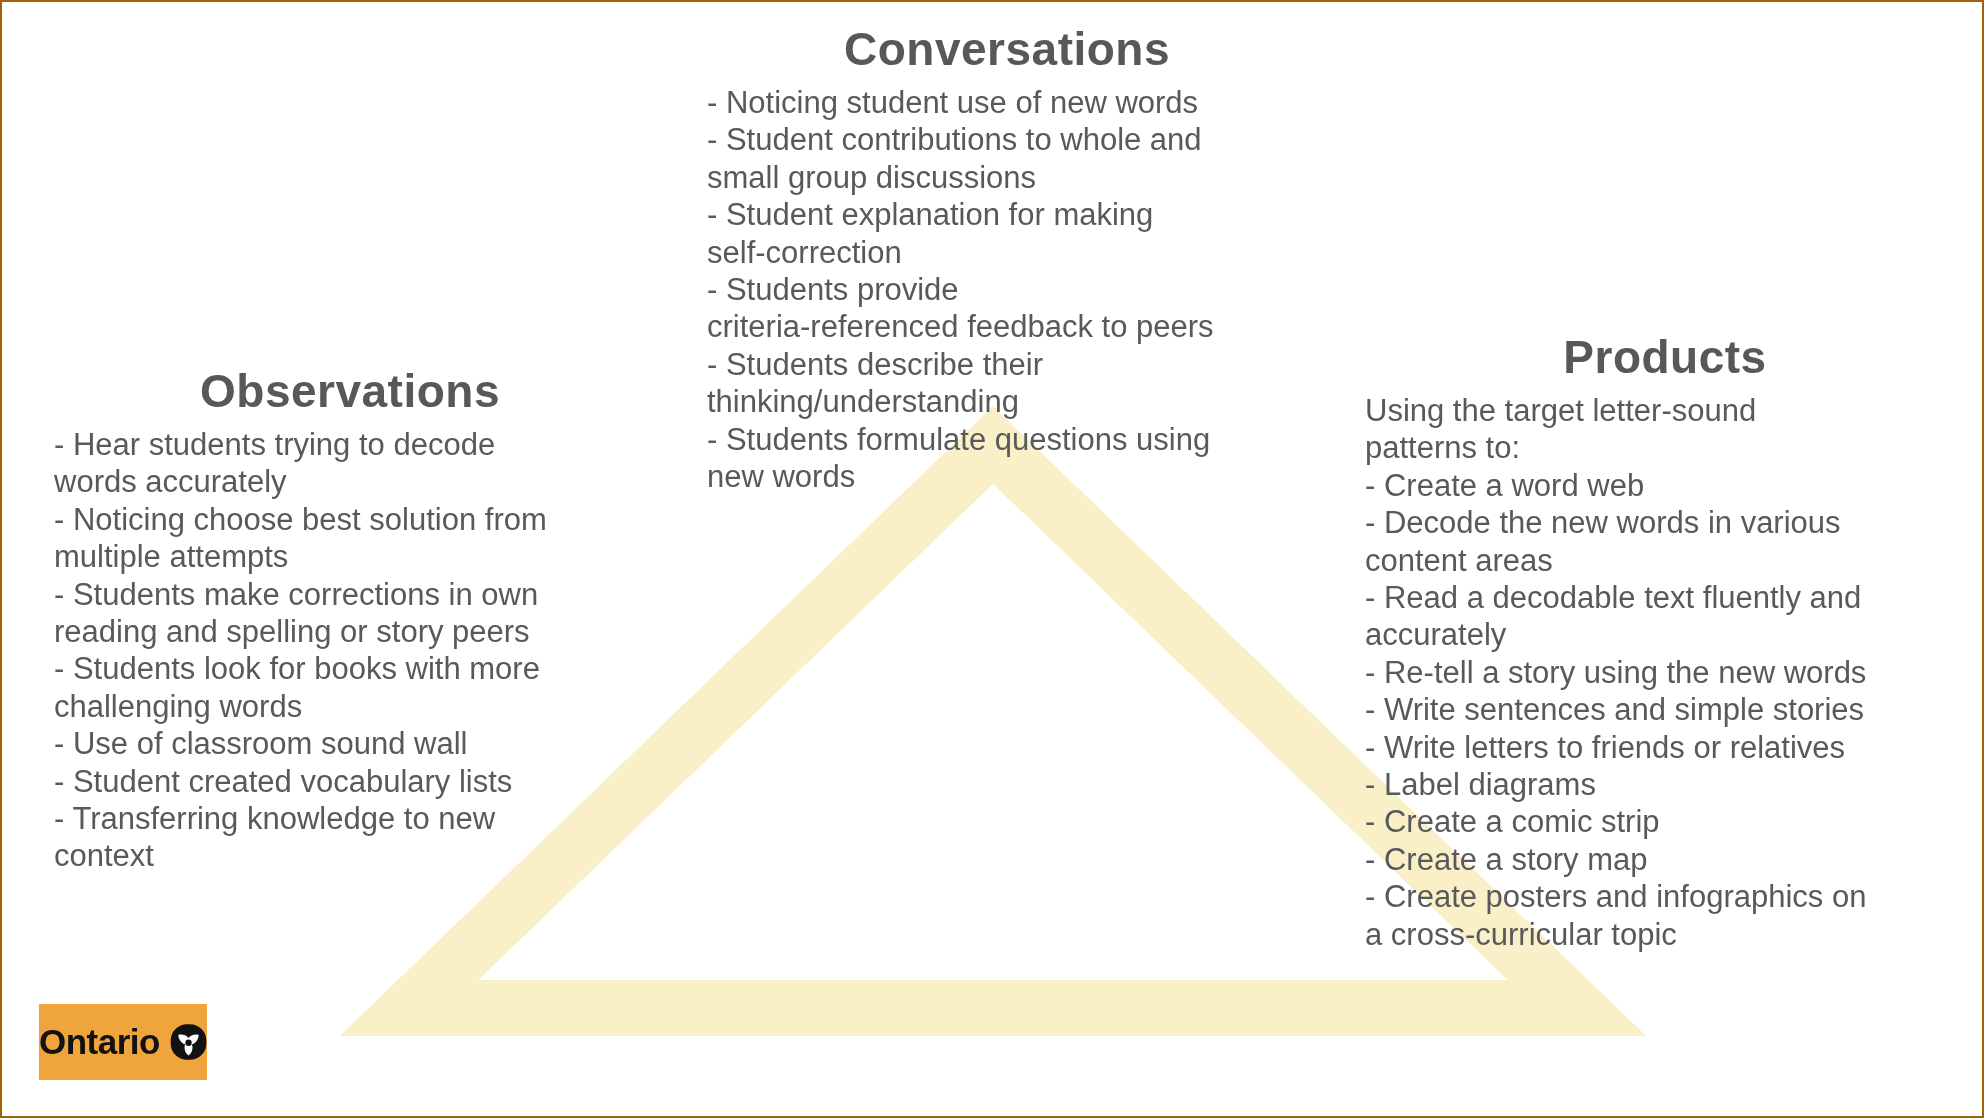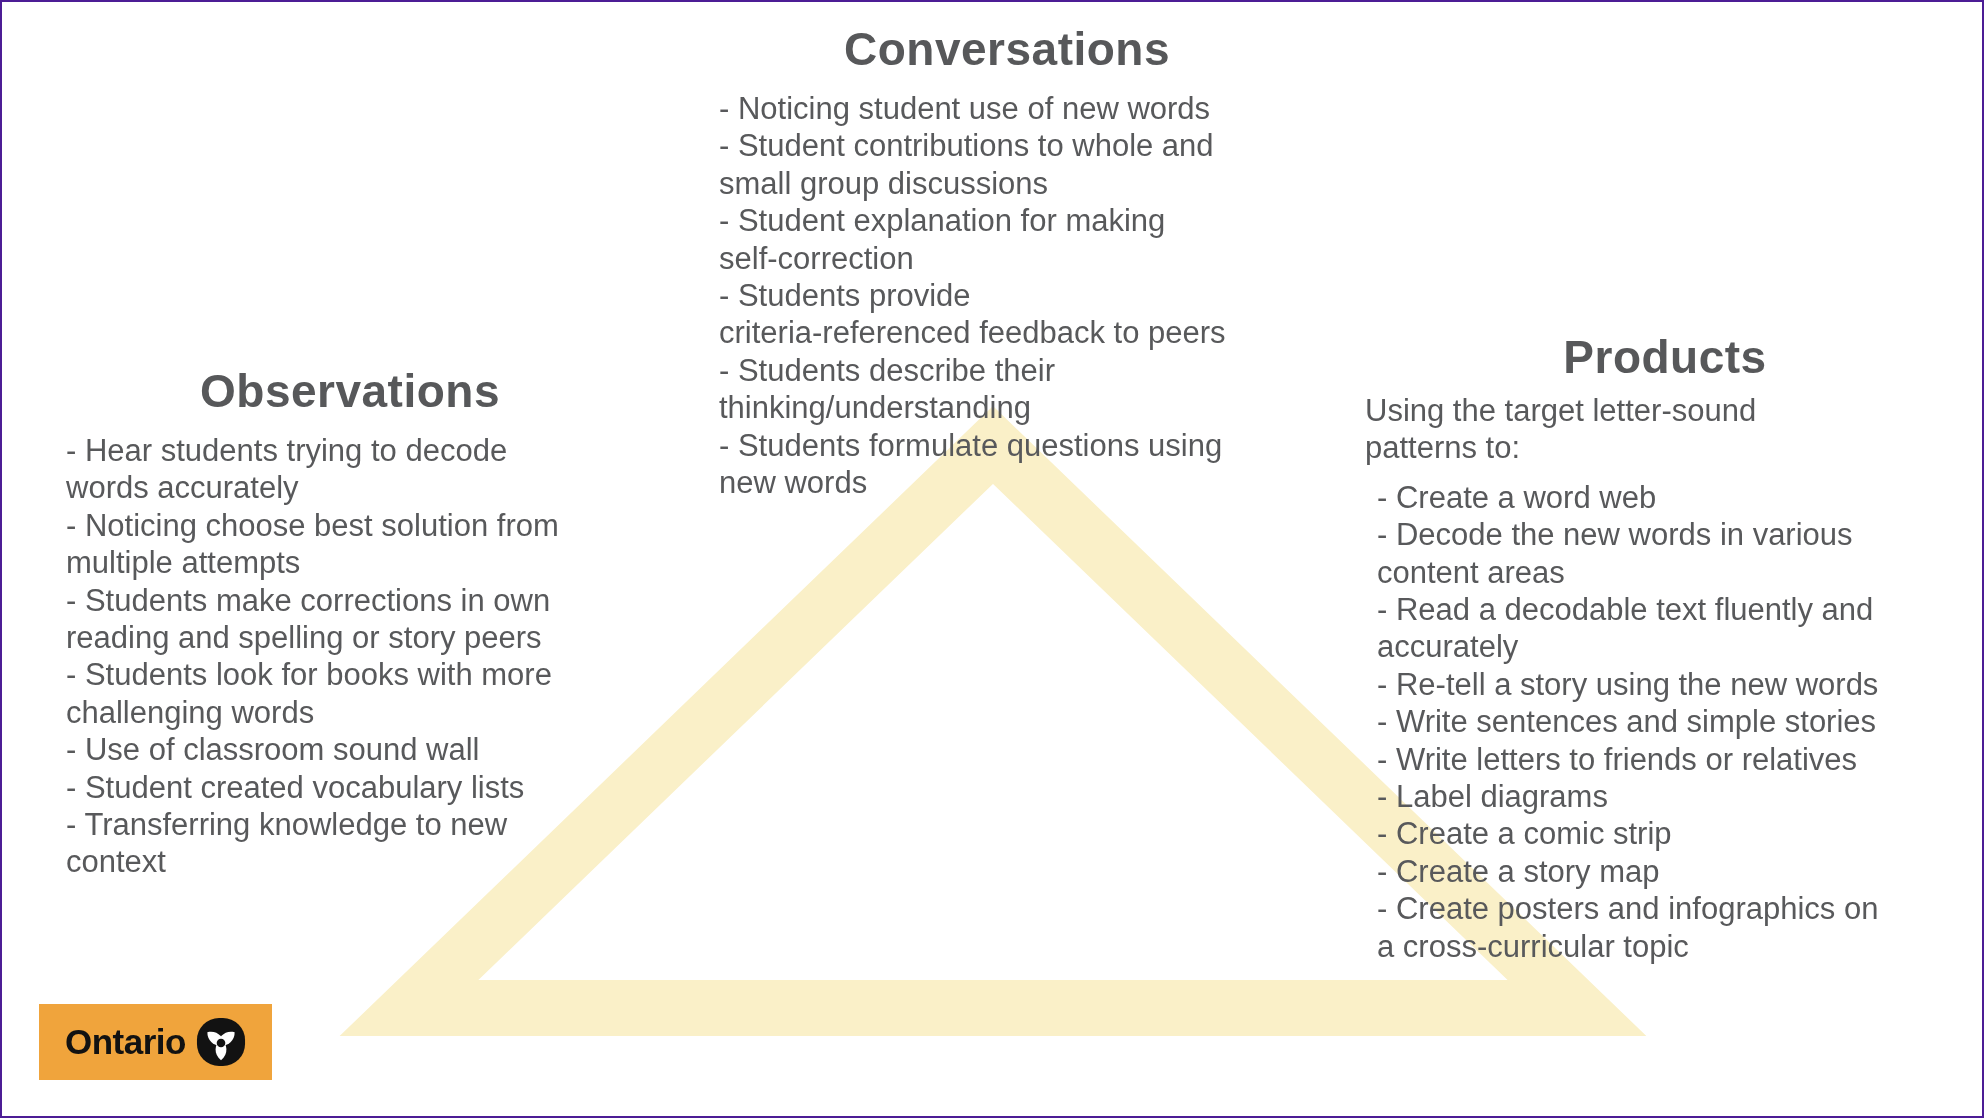--- a/index.html
+++ b/index.html
@@ -6,21 +6,21 @@
     margin: 0;
     padding: 0;
     background: #ffffff;
   }
   .canvas {
     position: relative;
     width: 1984px;
     height: 1118px;
     box-sizing: border-box;
     background: #ffffff;
-    border: 2px solid #4c1d95;
+    border: 2px solid #a16207;
     overflow: hidden;
     font-family: "Liberation Sans", "DejaVu Sans", sans-serif;
     color: #58595b;
   }
   .triangle-layer {
     position: absolute;
     left: 0;
     top: 0;
     width: 1984px;
     height: 1118px;
@@ -39,38 +39,38 @@
     margin: 0 0 6px 0;
     color: #57585a;
   }
   .section-intro {
     font-size: 31px;
     line-height: 37.4px;
     white-space: pre-line;
     margin: 0;
   }
   .section-list {
-    margin: 12px;
+    margin: 0;
     padding: 0;
     list-style: none;
     font-size: 31px;
     line-height: 37.4px;
   }
   .section-list .list-item {
     white-space: pre-line;
   }
   #sec-conversations { left: 705px; top: 18px;  width: 600px; }
   #sec-observations  { left: 52px;  top: 360px; width: 592px; }
   #sec-products      { left: 1363px;top: 326px; width: 600px; }
 
   .ontario-logo {
     position: absolute;
     left: 37px;
     top: 1002px;
-    width: 233px;
+    width: 168px;
     height: 76px;
     background: #f0a43c;
     z-index: 2;
     display: flex;
     align-items: center;
     justify-content: center;
     gap: 10px;
   }
   .ontario-wordmark {
     font-size: 35px;

